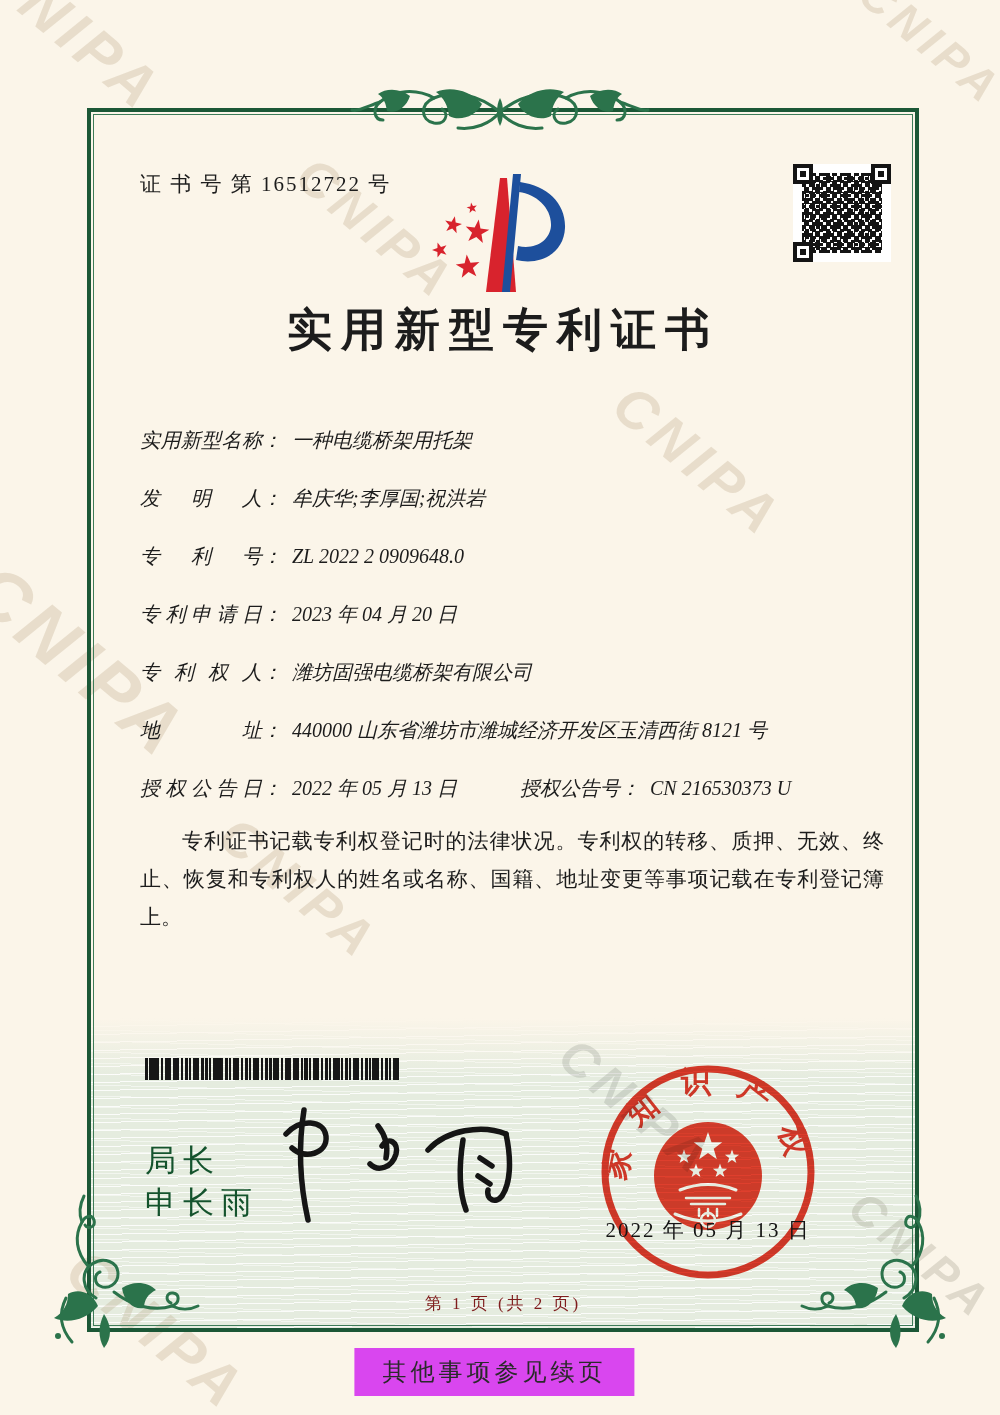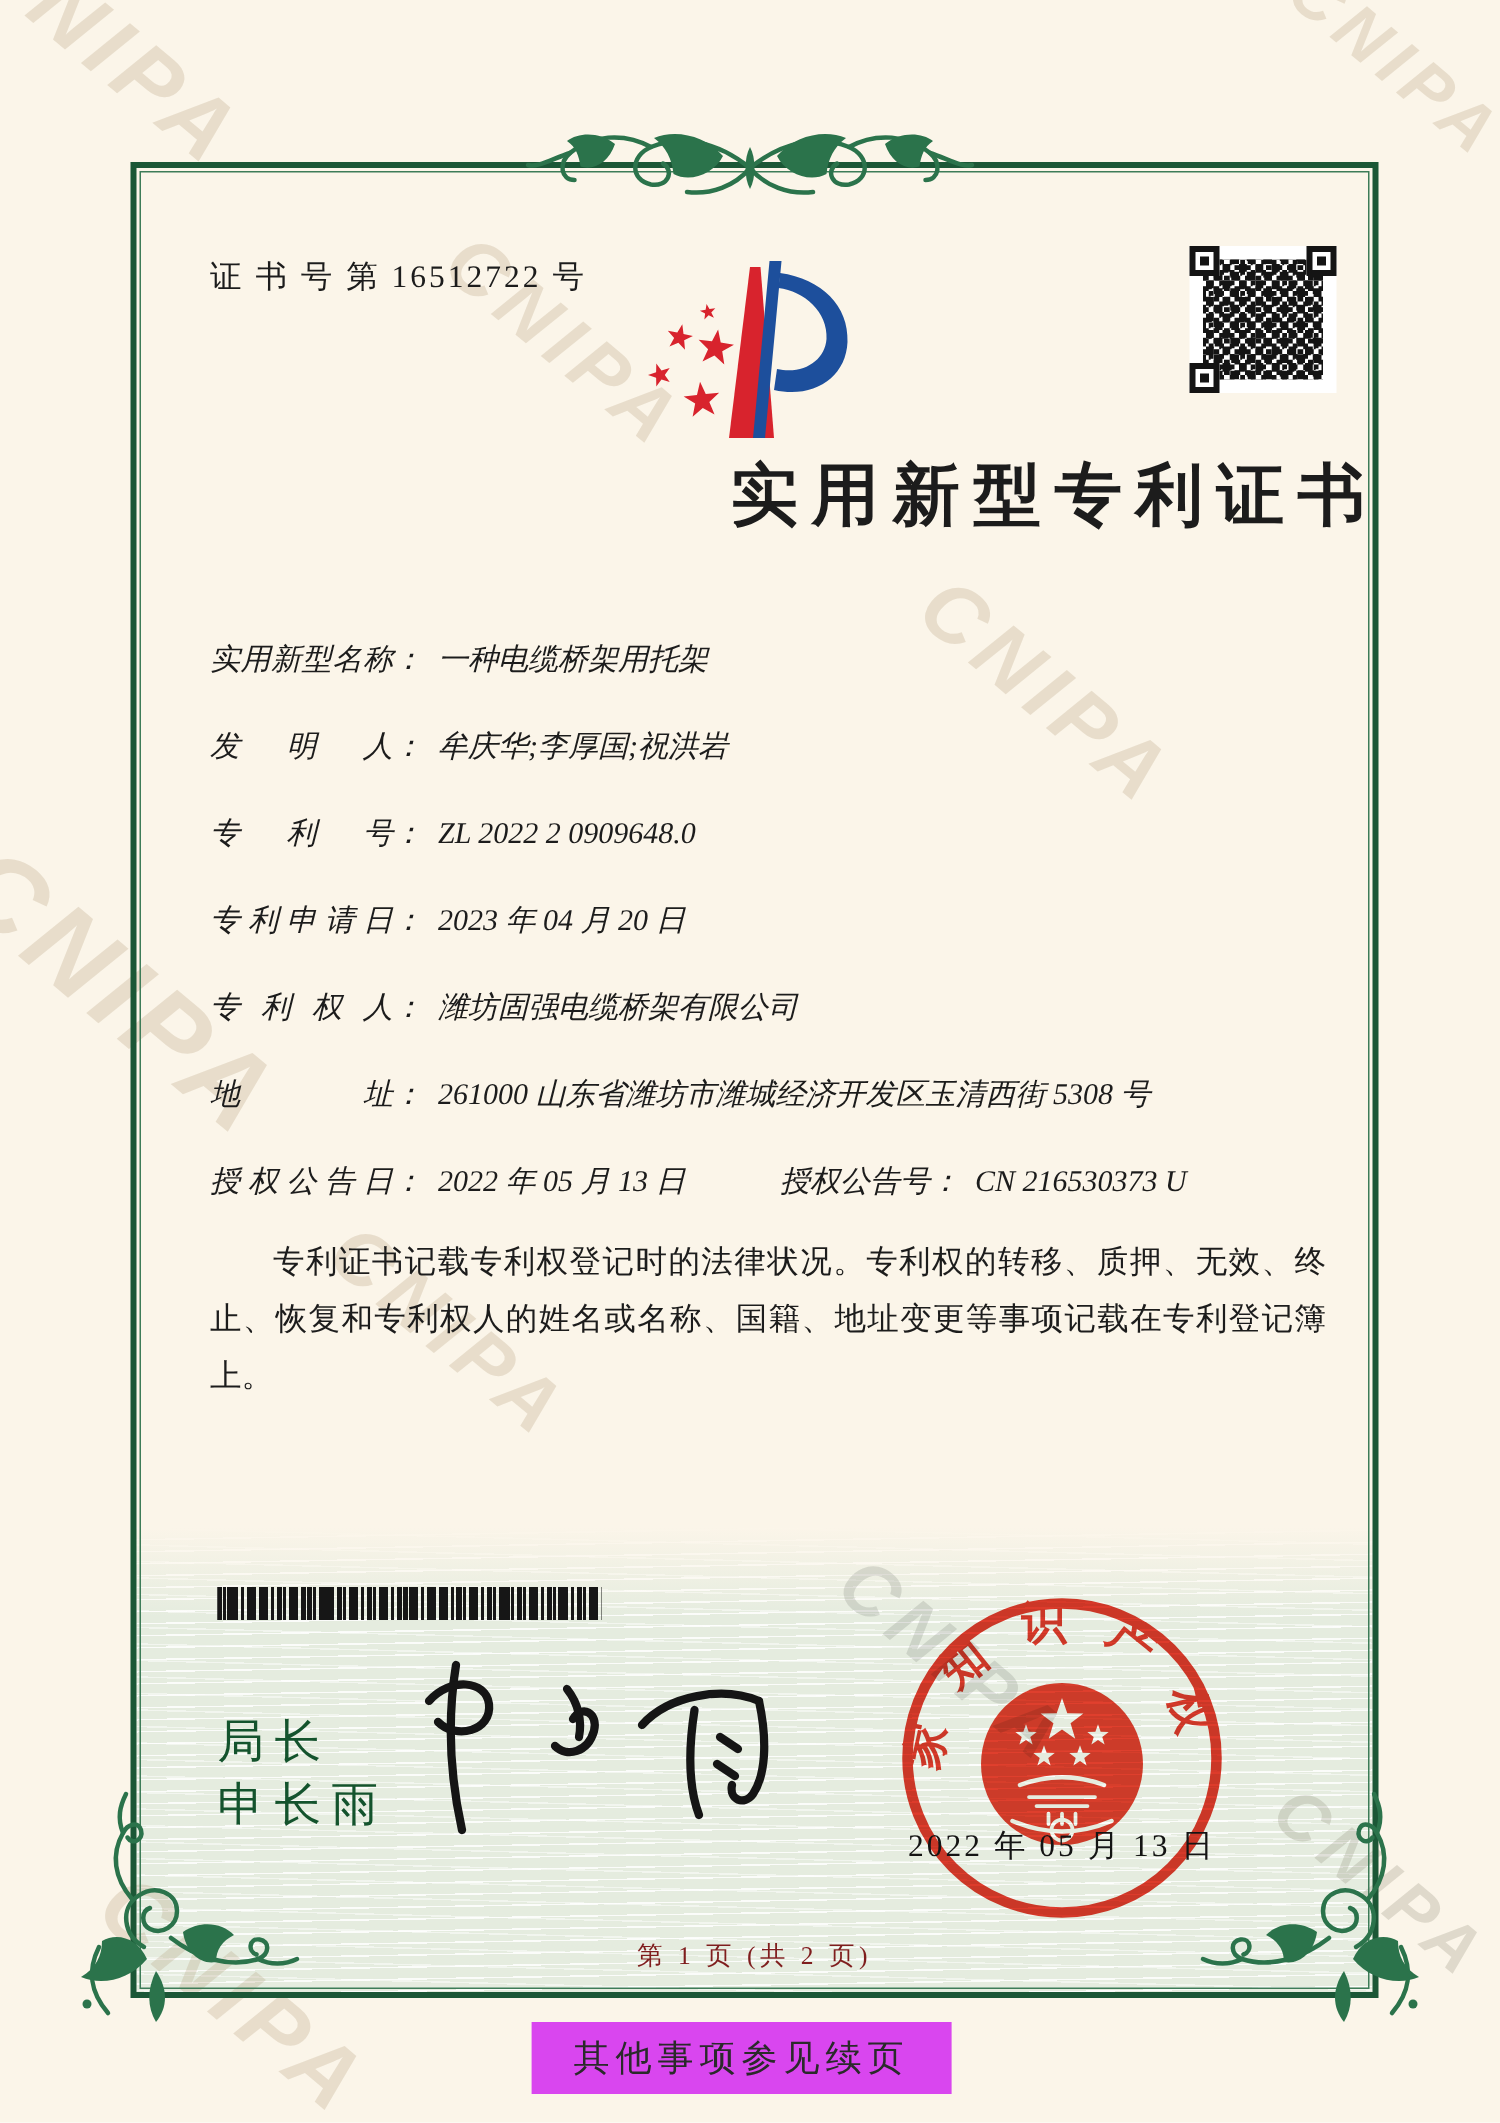--- a/index.html
+++ b/index.html
@@ -65,21 +65,21 @@
       conic-gradient(from 90deg, #141414 0 25%, transparent 0 50%, #141414 0 75%, transparent 0);
     background-size:7px 7px, 11px 11px;
     background-position:0 0, 2px 3px;
   }
   .finder{position:absolute; width:20px; height:20px; background:#fff; border:4px solid #141414; box-sizing:border-box;}
   .finder>div{position:absolute; left:3px; top:3px; width:6px; height:6px; background:#141414;}
   .f1{left:0; top:0;} .f2{right:0; top:0;} .f3{left:0; bottom:0;}
   .logo{position:absolute; left:420px; top:170px; z-index:5;}
   
   .title{
-    position:absolute; left:87px; top:300px; width:832px; text-align:right;
+    position:absolute; left:87px; top:300px; width:832px; text-align:center;
     font-size:45px; font-weight:700; letter-spacing:9px; z-index:5;
   }
   
   .fields{position:absolute; left:140px; top:428px; width:760px; z-index:5; font-size:20px;}
   .row{line-height:24px; margin-bottom:34px; position:relative; white-space:nowrap;font-style:italic;}
   .flabel{
     display:inline-block; width:122px; text-align:justify; text-align-last:justify;
     vertical-align:bottom;
   }
   .fvalue{margin-left:10px;}
@@ -249,21 +249,21 @@
     <div class="row">
       <span class="flabel">专利号</span><span>：</span><span class="fvalue">ZL 2022 2 0909648.0</span>
     </div>
     <div class="row">
       <span class="flabel">专利申请日</span><span>：</span><span class="fvalue">2023 年 04 月 20 日</span>
     </div>
     <div class="row">
       <span class="flabel">专利权人</span><span>：</span><span class="fvalue">潍坊固强电缆桥架有限公司</span>
     </div>
     <div class="row">
-      <span class="flabel">地址</span><span>：</span><span class="fvalue">261000  山东省潍坊市潍城经济开发区玉清西街 5308 号</span>
+      <span class="flabel">地址</span><span>：</span><span class="fvalue">440000  山东省潍坊市潍城经济开发区玉清西街 8121 号</span>
     </div>
     <div class="row">
       <span class="flabel">授权公告日</span><span>：</span><span class="fvalue">2022 年 05 月 13 日</span>
       <span class="grant-group">
         <span>授权公告号</span><span>：</span><span class="fvalue">CN 216530373 U</span>
       </span>
     </div>
   </div>
 
   <div class="body-text">

